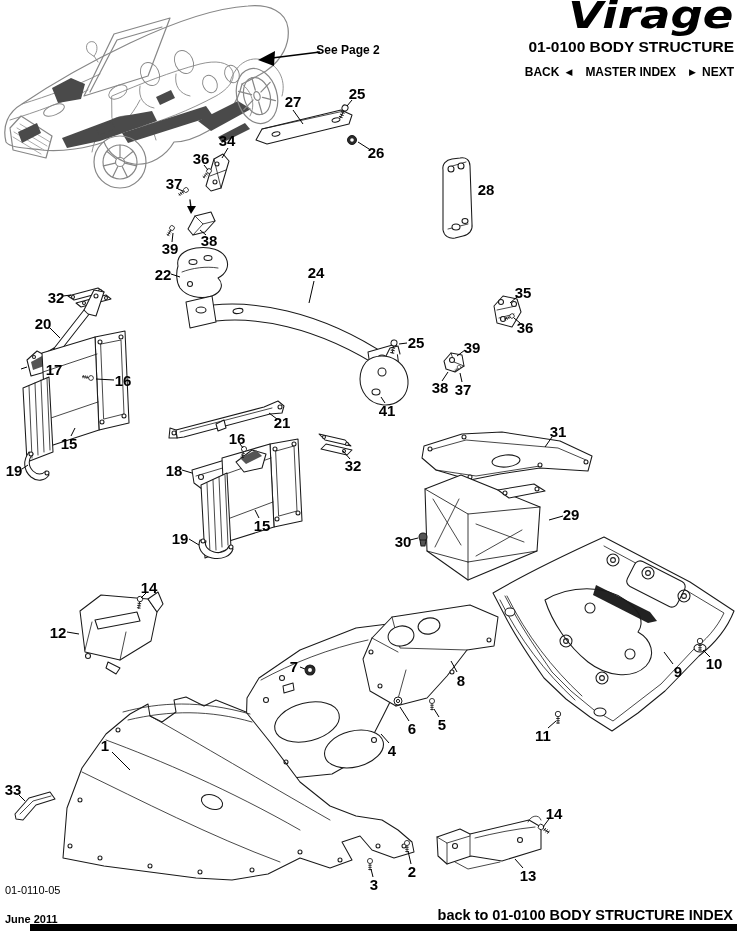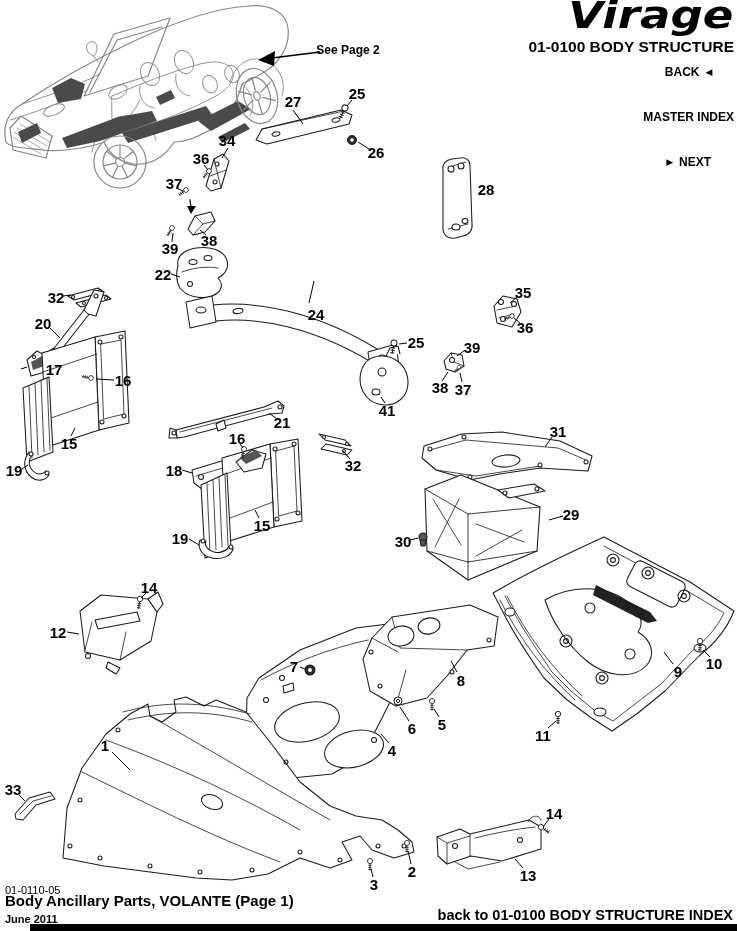--- a/index.html
+++ b/index.html
@@ -9,22 +9,22 @@
     overflow:hidden;margin:0 auto;
   }
   svg{position:absolute;left:0;top:0;}
   .logo{
     position:absolute;top:-6px;right:4px;
     font-family:"DejaVu Sans",sans-serif;font-style:italic;font-weight:bold;
     font-size:37px;letter-spacing:0px;transform:scaleX(1.22);transform-origin:right top;
     white-space:nowrap;
   }
   .hdr-title{position:absolute;top:38px;right:3px;font-weight:bold;font-size:15.5px;white-space:nowrap;}
-  .hdr-nav{position:absolute;top:65px;right:3px;display:flex;gap:31px;align-items:center;
-    font-weight:bold;font-size:12px;white-space:nowrap;flex-direction:column;}
+  .hdr-nav{position:absolute;top:65px;right:3px;display:flex;gap:13px;align-items:center;
+    font-weight:bold;font-size:12px;white-space:nowrap;}
   .hdr-nav .arr{font-size:9px;position:relative;top:0px;}
   .navlink{display:flex;gap:6px;align-items:center;cursor:pointer;}
   
   .callout{
     position:absolute;transform:translate(-50%,-50%);
     font-weight:bold;font-size:15px;line-height:1;white-space:nowrap;
   }
   .see-note{
     position:absolute;transform:translate(-50%,-50%);
     font-weight:bold;font-size:12px;white-space:nowrap;cursor:pointer;
@@ -503,21 +503,21 @@
       <div class="callout" style="left: 293px; top: 101px;">27</div>
       <div class="callout" style="left: 357px; top: 93px;">25</div>
       <div class="callout" style="left: 376px; top: 152px;">26</div>
       <div class="callout" style="left: 227px; top: 140px;">34</div>
       <div class="callout" style="left: 201px; top: 158px;">36</div>
       <div class="callout" style="left: 174px; top: 183px;">37</div>
       <div class="callout" style="left: 486px; top: 189px;">28</div>
       <div class="callout" style="left: 209px; top: 240px;">38</div>
       <div class="callout" style="left: 170px; top: 248px;">39</div>
       <div class="callout" style="left: 163px; top: 274px;">22</div>
-      <div class="callout" style="left: 316px; top: 272px; margin-top: 42px;">24</div>
+      <div class="callout" style="left: 316px; top: 272px;">24</div>
       <div class="callout" style="left: 523px; top: 292px;">35</div>
       <div class="callout" style="left: 56px; top: 297px;">32</div>
       <div class="callout" style="left: 43px; top: 323px;">20</div>
       <div class="callout" style="left: 525px; top: 327px;">36</div>
       <div class="callout" style="left: 416px; top: 342px;">25</div>
       <div class="callout" style="left: 472px; top: 347px;">39</div>
       <div class="callout" style="left: 13px; top: 369px; margin-left: 41px;">17</div>
       <div class="callout" style="left: 123px; top: 380px;">16</div>
       <div class="callout" style="left: 440px; top: 387px;">38</div>
       <div class="callout" style="left: 463px; top: 389px;">37</div>
@@ -545,17 +545,16 @@
       <div class="callout" style="left: 105px; top: 745px;">1</div>
       <div class="callout" style="left: 392px; top: 750px;">4</div>
       <div class="callout" style="left: 13px; top: 789px; text-align: center;">33</div>
       <div class="callout" style="left: 554px; top: 813px;">14</div>
       <div class="callout" style="left: 412px; top: 871px;">2</div>
       <div class="callout" style="left: 528px; top: 875px;">13</div>
       <div class="callout" style="left: 374px; top: 884px;">3</div>
     </div>
 
   <div class="ftr-doc">01-0110-05</div>
-  <div class="ftr-title">Body Ancillary Parts, VOLANTE (Page 1)</div>
   <div class="ftr-date">June 2011</div>
   <div class="ftr-link">back to 01-0100 BODY STRUCTURE INDEX</div>
   <div class="ftr-bar"></div>
 </div>
 
 </body></html>

